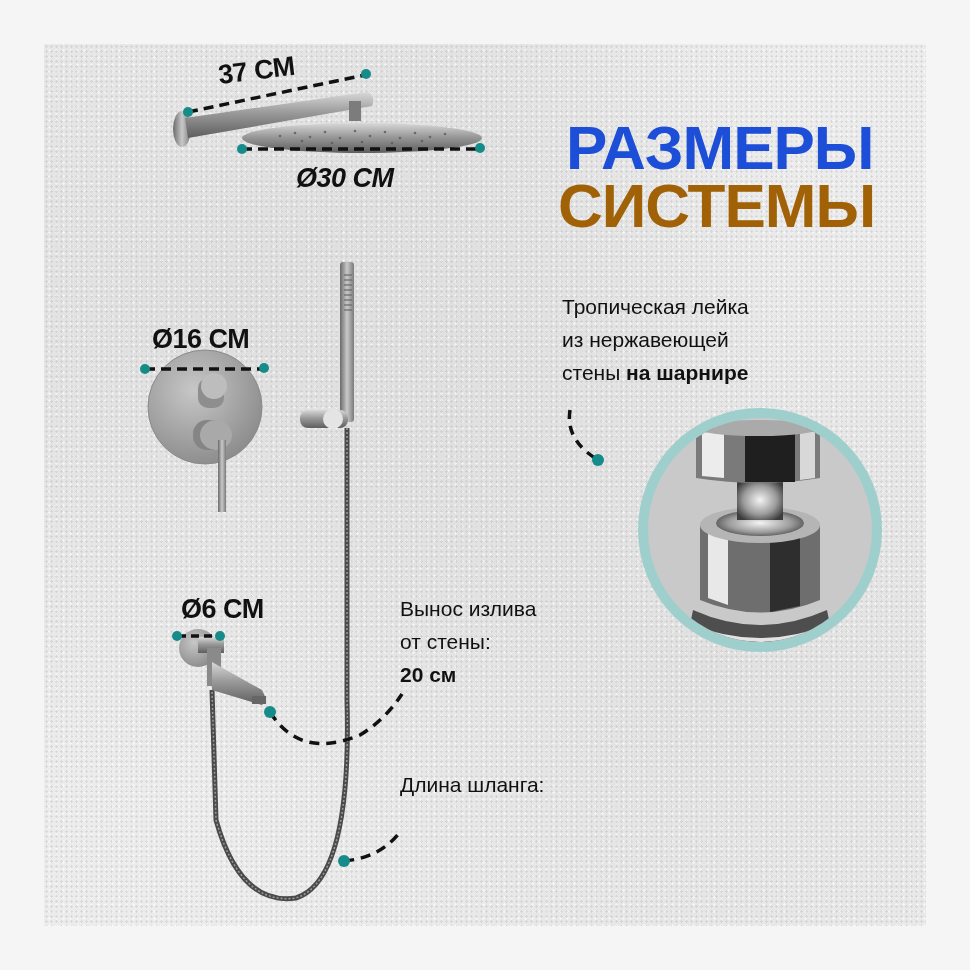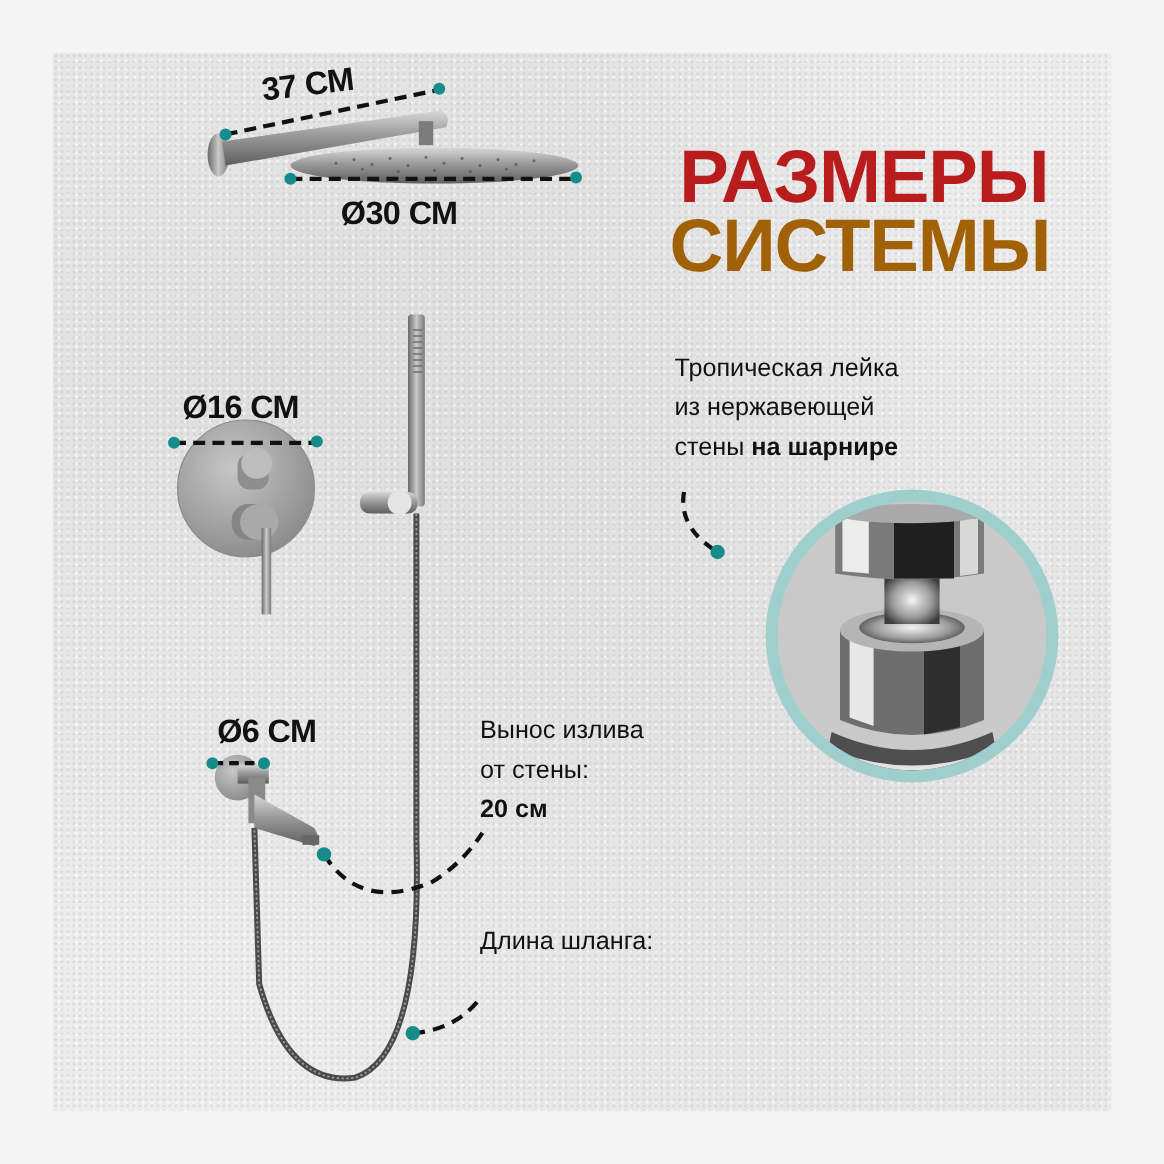--- a/index.html
+++ b/index.html
@@ -22,21 +22,21 @@
       radial-gradient(rgba(160,160,160,0.25) 1px, transparent 1.4px),
       radial-gradient(rgba(255,255,255,0.55) 1px, transparent 1.4px);
     background-size:5px 5px, 7px 7px;
     background-position:0 0, 2px 3px;
     pointer-events:none;
   }
   svg.art { position:absolute; left:0; top:0; width:970px; height:970px; z-index:2; }
   .t { position:absolute; z-index:3; line-height:1; white-space:nowrap; }
   .dim { font-weight:900; font-size:27px; letter-spacing:-0.5px; }
   .title { font-weight:900; font-size:62px; letter-spacing:-1px; }
-  .title-a { color:#b91c1c; }
+  .title-a { color:#1d4ed8; }
   .title-b { color:#a16207; }
   .desc { font-size:21px; line-height:33px; font-weight:400; }
   .desc b { font-weight:700; }
 </style>
 </head>
 <body>
 
 <div class="card"></div>
 
 <svg class="art" viewBox="0 0 970 970">
@@ -186,21 +186,21 @@
       <path d="M696 428 L820 428 L820 478 Q760 488 696 478 Z" fill="#7a7a7a"></path>
       <path d="M702 432 L724 432 L724 478 L702 476 Z" fill="#ececec"></path>
       <path d="M745 432 L795 432 L795 482 L745 482 Z" fill="#1f1f1f"></path>
       <path d="M800 432 L815 432 L815 478 L800 480 Z" fill="#d8d8d8"></path>
       <ellipse cx="758" cy="428" rx="62" ry="8" fill="#aaaaaa"></ellipse>
     </g>
   </g>
 </svg>
 
 <div class="t dim" style="left:220px; top:62px; transform:rotate(-7deg); transform-origin:left bottom;">37 СМ</div>
-<div class="t dim" style="left:284px; top:165px;">Ø30 СМ</div>
+<div class="t dim" style="left:296px; top:165px;font-style:italic;">Ø30 СМ</div>
 <div class="t dim" style="left:152px; top:326px;">Ø16 СМ</div>
 <div class="t dim" style="left:153px; top:596px;margin-left:28px;">Ø6 СМ</div>
 
 <div class="t title title-a" style="left:566px; top:117px;">РАЗМЕРЫ</div>
 <div class="t title title-b" style="left:558px; top:175px;">СИСТЕМЫ</div>
 
 <div class="t desc" style="left:562px; top:290px;">
   <div>Тропическая лейка</div>
   <div>из нержавеющей</div>
   <div><span>стены </span><b>на шарнире</b></div>

